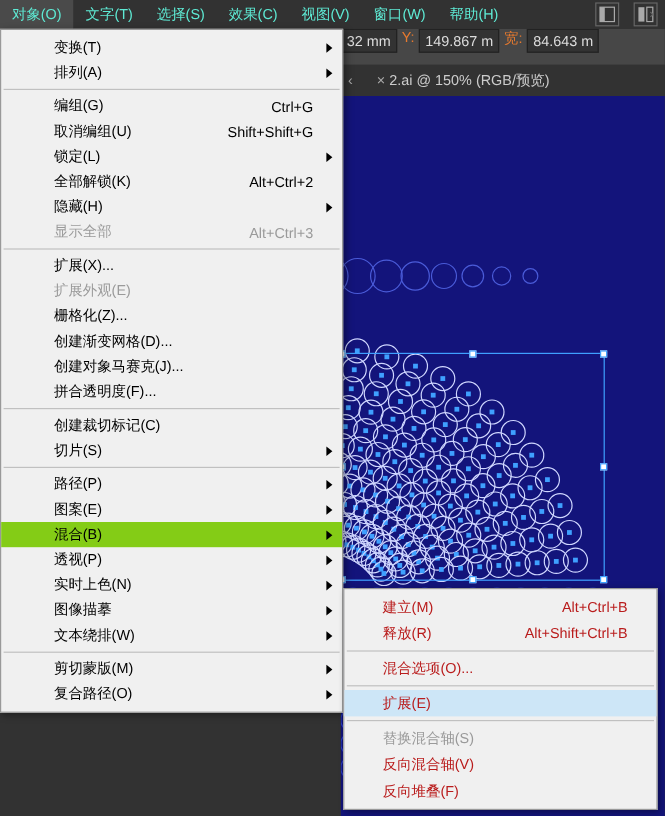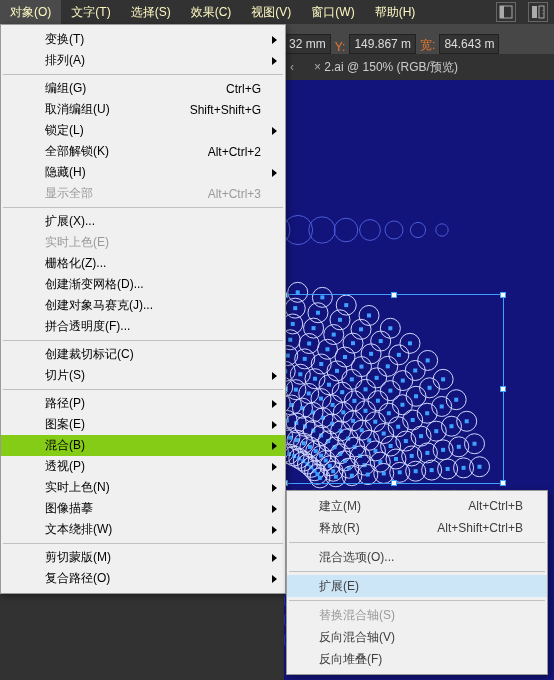--- a/index.html
+++ b/index.html
@@ -1,23 +1,23 @@
 <!DOCTYPE html>
 <html><head>
 <meta charset="utf-8">
 <style>
 *{margin:0;padding:0;box-sizing:border-box;font-family:"Microsoft YaHei",sans-serif;font-size:12px;user-select:none}
 body{width:554px;height:680px;background:#323232;overflow:hidden;position:relative}
-.menubar{height:24px;background:#323232;display:flex;align-items:center;padding:0 0 0 0;color:#fef9c3;position:relative;z-index:5}
+.menubar{height:24px;background:#323232;display:flex;align-items:center;padding:0 0 0 0;color:#5eead4;position:relative;z-index:5}
 .menubar .m{padding:0 10px;height:24px;line-height:24px;cursor:default}
 .menubar .m.active{background:#4a4a4a}
 .menubar .spacer{flex:1}
 .menubar .ic{width:20px;height:20px;margin:0 6px;border:1px solid #666;display:flex;align-items:center;justify-content:center}
 .menubar .ic svg{width:14px;height:14px}
-.toolbar{height:30px;background:#474747;display:flex;align-items:flex-end;position:absolute;right:0;top:24px;width:270px;z-index:1;color:#ddd;font-size:11px}
+.toolbar{height:30px;background:#474747;display:flex;align-items:flex-start;position:absolute;right:0;top:24px;width:270px;z-index:1;color:#ddd;font-size:11px}
 .toolbar .lbl{padding:0 4px}
 .toolbar .orange{color:#e87a2e}
 .toolbar .inpwrap{display:flex;align-items:center;background:#333;border:1px solid #222;height:20px;padding:0 4px}
 .tabsrow{position:absolute;top:54px;right:0;width:270px;height:26px;background:#323232;display:flex;align-items:center;z-index:1}
 .tabsrow .tab{padding:0 10px;color:#ccc;height:26px;line-height:26px}
 .tabsrow .close{margin-left:4px;color:#aaa}
 .tabsrow .chev{width:16px;text-align:center;color:#aaa}
 .canvas{position:absolute;top:80px;right:0;width:270px;height:600px;background:#13147b;z-index:0;overflow:hidden}
 .selbox{position:absolute;border:1px solid #3fa0ff;left:0;top:214px;width:220px;height:190px}
 .selbox .hnd{position:absolute;width:6px;height:6px;background:#fff;border:1px solid #3fa0ff}
@@ -26,21 +26,21 @@
 .selbox .ml{left:-3px;top:50%;margin-top:-3px}.selbox .mr{right:-3px;top:50%;margin-top:-3px}
 .dropdown{position:absolute;top:24px;left:0;width:286px;background:#f0f0f0;border:1px solid #999;box-shadow:2px 2px 6px rgba(0,0,0,.4);z-index:10;padding:4px 0}
 .dropdown .it{display:flex;align-items:center;height:21px;padding:0 24px 0 44px;color:#000;position:relative}
 .dropdown .it.hov{background:#84cc16}
 .dropdown .it.dis{color:#9a9a9a}
 .dropdown .it .sc{margin-left:auto;color:#000}
 .dropdown .it.dis .sc{color:#9a9a9a}
 .dropdown .it .arr{position:absolute;right:8px;width:0;height:0;border-top:4px solid transparent;border-bottom:4px solid transparent;border-left:5px solid #000}
 .dropdown .sep{height:1px;background:#c0c0c0;margin:3px 2px}
 .submenu{position:absolute;top:490px;left:286px;width:262px;background:#f0f0f0;border:1px solid #999;box-shadow:2px 2px 6px rgba(0,0,0,.4);z-index:11;padding:4px 0}
-.submenu .it{display:flex;align-items:center;height:22px;padding:0 24px 0 32px;color:#404040;position:relative}
+.submenu .it{display:flex;align-items:center;height:22px;padding:0 24px 0 32px;color:#b91c1c;position:relative}
 .submenu .it.hov{background:#cde6f7}
 .submenu .it.dis{color:#9a9a9a}
 .submenu .it .sc{margin-left:auto}
 .submenu .sep{height:1px;background:#c0c0c0;margin:3px 2px}
 </style>
 </head>
 <body>
 
 <div class="menubar">
   <div class="m active">对象(O)</div>
@@ -527,21 +527,21 @@
     </div>
     <div class="it dis">
       <span>显示全部</span>
       <span class="sc">Alt+Ctrl+3</span>
     </div>
     <div class="sep"></div>
     <div class="it">
       <span>扩展(X)...</span>
     </div>
     <div class="it dis">
-      <span>实时上色(E)</span>
+      <span>扩展外观(E)</span>
     </div>
     <div class="it">
       <span>栅格化(Z)...</span>
     </div>
     <div class="it">
       <span>创建渐变网格(D)...</span>
     </div>
     <div class="it">
       <span>创建对象马赛克(J)...</span>
     </div>

